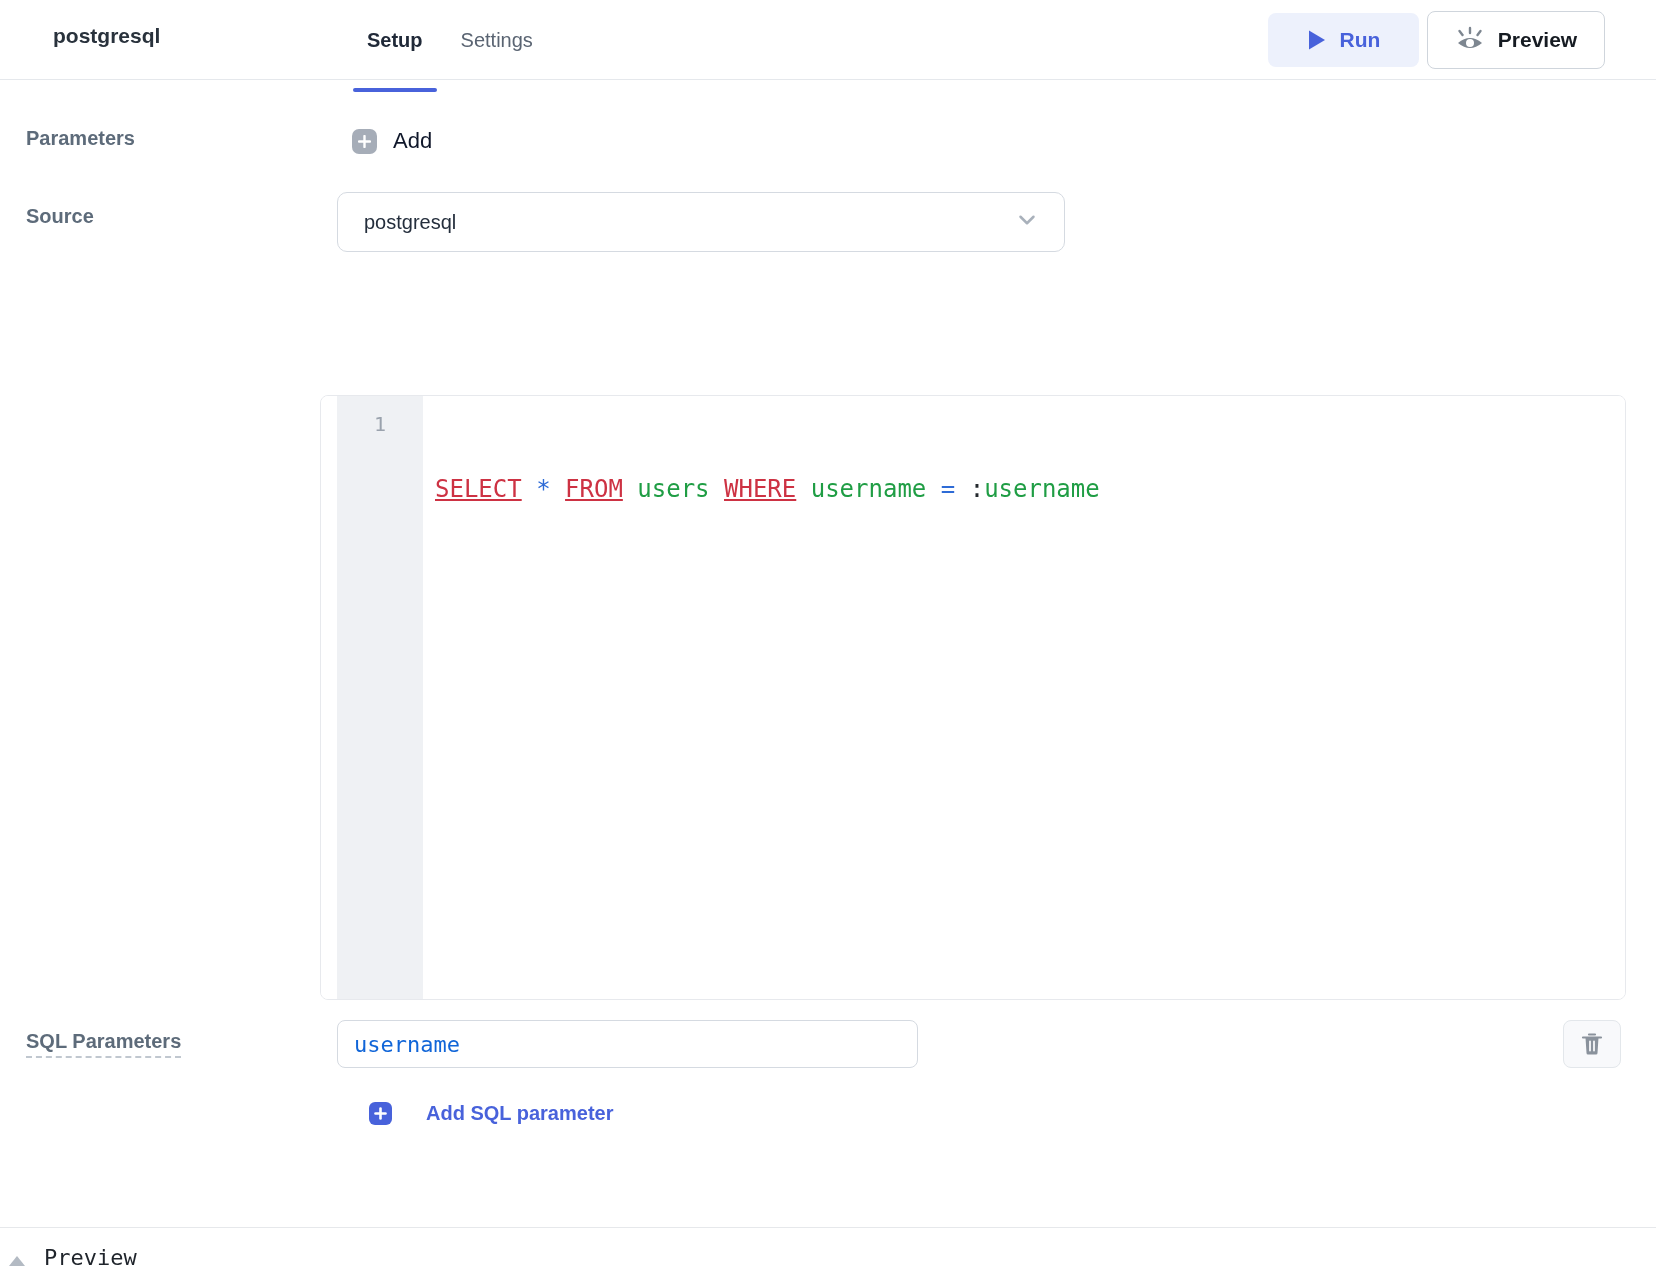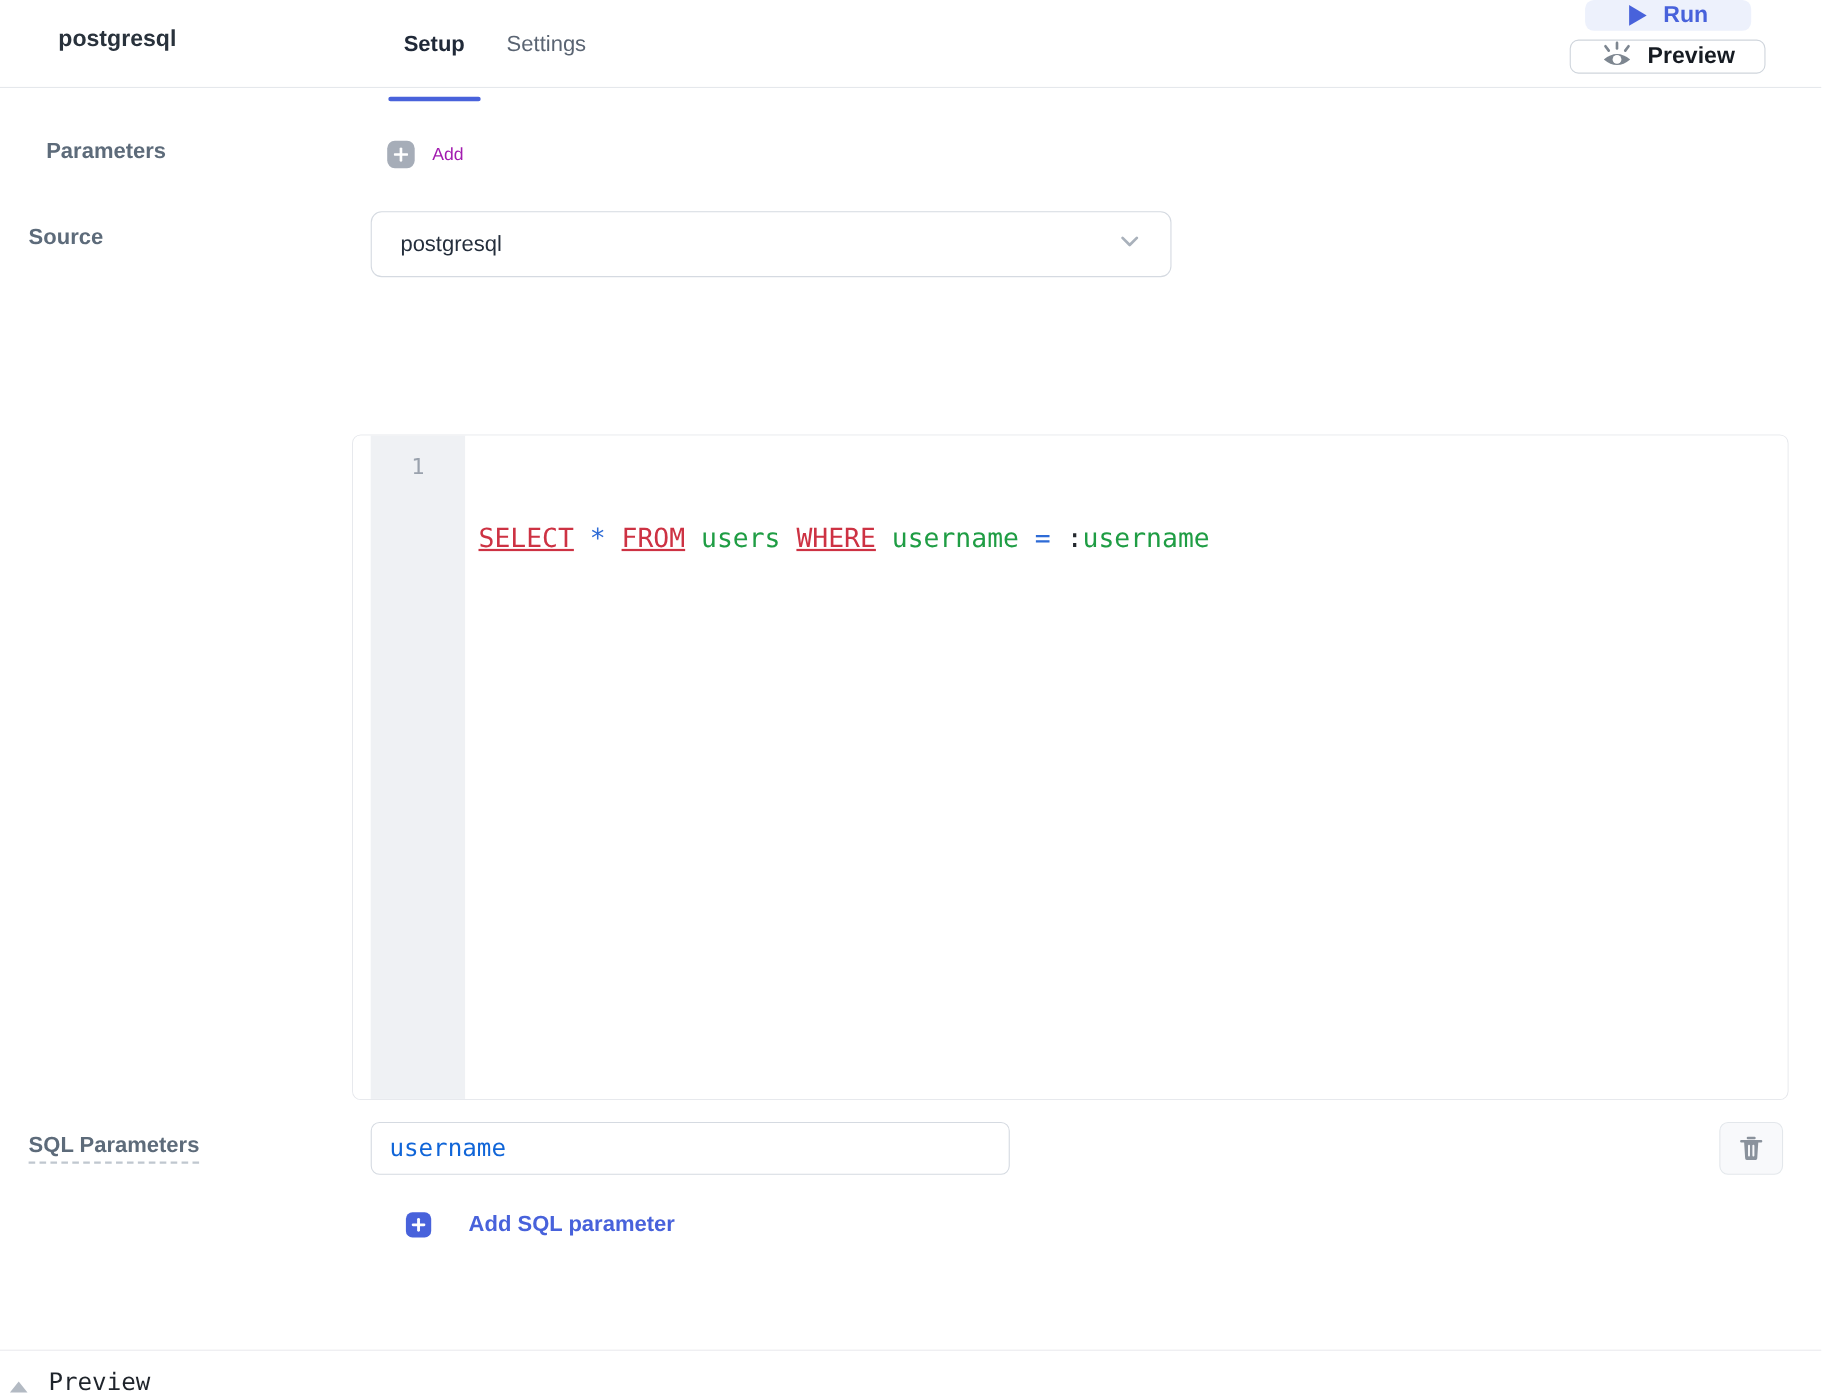--- a/index.html
+++ b/index.html
@@ -7,34 +7,34 @@
   body { font-family:"Liberation Sans", sans-serif; color:#29323c; }
   .page { position:relative; width:1656px; height:1268px; background:#fff; overflow:hidden; }
 
   
   .header { position:absolute; left:0; top:0; width:1656px; height:80px; background:#fff; border-bottom:1px solid #e5e8ec; }
   .title { position:absolute; left:53px; top:24px; font-size:21px; font-weight:700; color:#29323c; }
   .tabs { position:absolute; left:367px; top:0; height:80px; display:flex; gap:38px; align-items:center; }
   .tab { font-size:20px; font-weight:500; color:#5a6472; cursor:pointer; height:104px; display:flex; align-items:center; position:relative; }
   .tab.active { color:#202938; font-weight:600; }
   .tab.active .tab-underline { position:absolute; left:-14px; right:-14px; bottom:0; height:4px; background:#4862db; border-radius:2px; }
-  .header-actions { position:absolute; right:51px; top:0; height:67px; display:flex; align-items:center; gap:8px;flex-direction:column; }
+  .header-actions { position:absolute; right:51px; top:0; height:80px; display:flex; align-items:center; gap:8px; }
   .run-btn { width:151px; height:54px; background:#edf1fc; border:none; border-radius:8px; display:flex; align-items:center; justify-content:center; gap:13px; cursor:pointer; }
   .run-btn span { color:#4862db; font-size:21px; font-weight:600; }
   .preview-btn { width:178px; height:58px; background:#fff; border:1.5px solid #cfd5dc; border-radius:8px; display:flex; align-items:center; justify-content:center; gap:13px; cursor:pointer; }
   .preview-btn span { color:#161b22; font-size:21px; font-weight:700; }
 
   
   .field-label { position:absolute; left:26px; font-size:20px; font-weight:600; color:#5d6b7a; }
   .label-dashed { border-bottom:2px dashed #c0c7cf; padding-bottom:4px; cursor:help; }
 
   
   .add-row { position:absolute; left:352px; top:128px; display:flex; align-items:center; gap:16px; cursor:pointer; }
   .plus-badge-gray { width:25px; height:25px; background:#a6adb8; border-radius:7px; display:flex; align-items:center; justify-content:center; }
-  .add-row span.lbl { font-size:16px; color:#a21caf;text-align:center; }
+  .add-row span.lbl { font-size:22px; color:#0f172a;text-align:center; }
 
   
   .selectbox { position:absolute; height:60px; background:#fff; border:1px solid #d5dae1; border-radius:10px; display:flex; align-items:center; cursor:pointer; }
   .selectbox .val { margin-left:26px; font-size:20px; color:#242e3c; }
   .selectbox .chev { position:absolute; right:24px; top:50%; transform:translateY(-50%); }
   .select-source { left:337px; top:192px; width:728px; }
   .select-mode { left:337px; top:288px; width:1293px; }
 
   
   .editor { position:absolute; left:320px; top:395px; width:1306px; height:605px; border:1px solid #e7e9ed; border-radius:8px; overflow:hidden; display:flex; background:#fff; }
@@ -95,21 +95,21 @@
           <line x1="7.5" y1="9" x2="4.5" y2="5" stroke="#7d8690" stroke-width="2.4" stroke-linecap="round"></line>
           <line x1="22.5" y1="9" x2="25.5" y2="5" stroke="#7d8690" stroke-width="2.4" stroke-linecap="round"></line>
           <path d="M3 17 Q15 7 27 17 Q15 27 3 17 Z" fill="#7d8690"></path>
           <circle cx="15" cy="17" r="4" fill="#ffffff"></circle>
         </svg>
         <span>Preview</span>
       </button>
     </div>
   </div>
 
-  <div class="field-label" style="top:127px;margin-left:16px;">Parameters</div>
+  <div class="field-label" style="top:127px;">Parameters</div>
   <div class="add-row">
     <span class="plus-badge-gray">
       <svg width="13" height="13" viewBox="0 0 13 13">
         <line x1="6.5" y1="1" x2="6.5" y2="12" stroke="#fff" stroke-width="2.4" stroke-linecap="round"></line>
         <line x1="1" y1="6.5" x2="12" y2="6.5" stroke="#fff" stroke-width="2.4" stroke-linecap="round"></line>
       </svg>
     </span>
     <span class="lbl">Add</span>
   </div>
 

